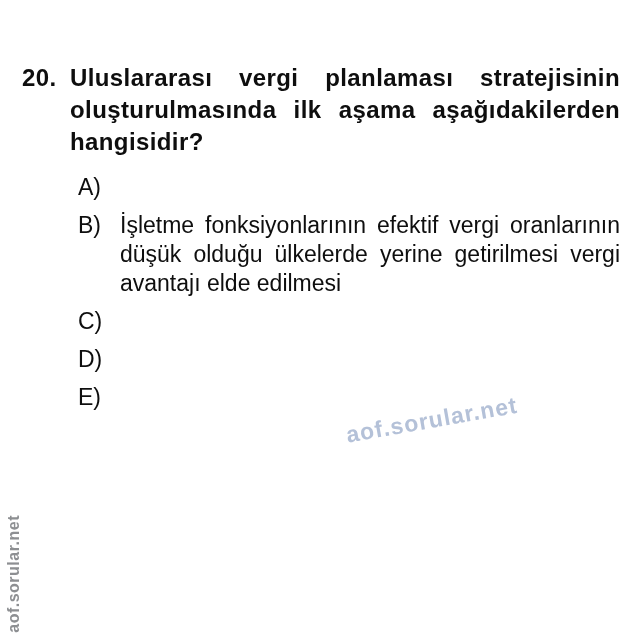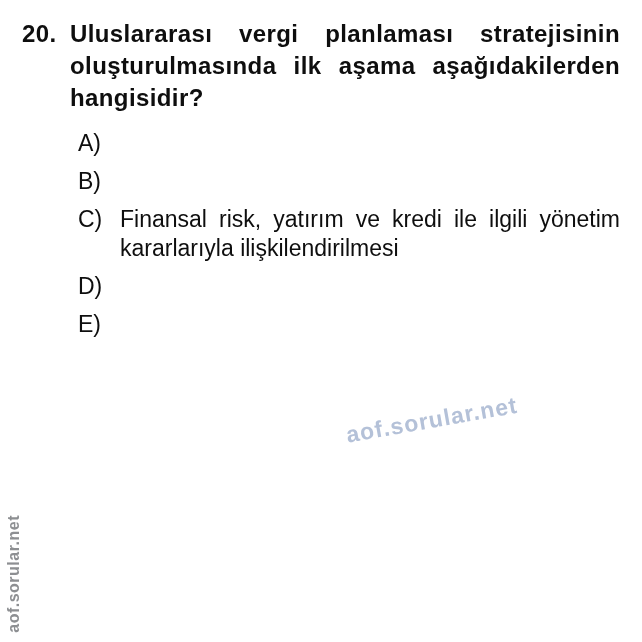--- a/index.html
+++ b/index.html
@@ -45,20 +45,21 @@
     color: #8d8f92;
     writing-mode: vertical-rl;
     transform: rotate(180deg);
     white-space: nowrap;
     user-select: none;
   }
   .content {
     position: relative;
     z-index: 1;
     padding: 18px 22px 0 22px;
+    margin-top: 44px;
   }
   .q-row {
     display: flex;
     font-size: 24px;
     line-height: 32px;
     font-weight: bold;
     letter-spacing: 0.4px;
   }
   .q-num {
     flex: none;
@@ -112,25 +113,25 @@
     </div>
 
     <ul class="options">
 
       <li class="option">
         <span class="opt-letter">A)</span>
       </li>
 
       <li class="option">
         <span class="opt-letter">B)</span>
+        <span class="opt-text">İşletme fonksiyonlarının efektif vergi oranlarının düşük olduğu ülkelerde yerine getirilmesi vergi avantajı elde edilmesi</span>
       </li>
 
       <li class="option">
         <span class="opt-letter">C)</span>
-        <span class="opt-text">Finansal risk, yatırım ve kredi ile ilgili yönetim kararlarıyla ilişkilendirilmesi</span>
       </li>
 
       <li class="option">
         <span class="opt-letter">D)</span>
       </li>
 
       <li class="option">
         <span class="opt-letter">E)</span>
       </li>
 

